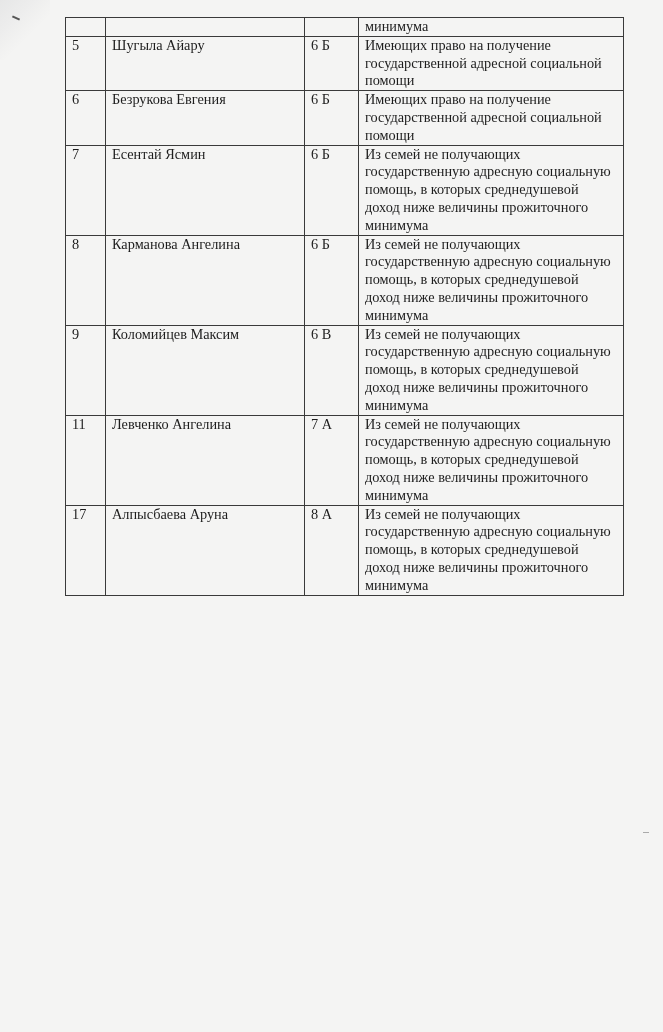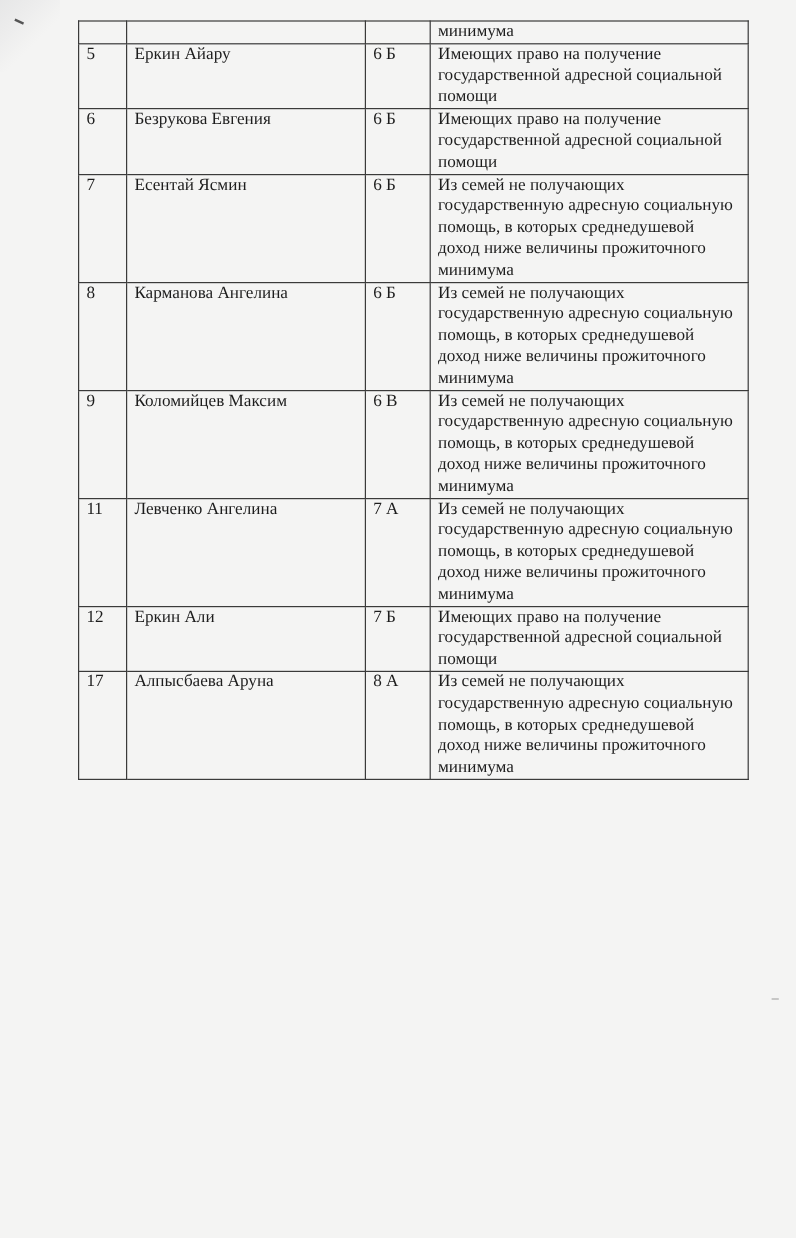--- a/index.html
+++ b/index.html
@@ -84,21 +84,21 @@
     <tr class="continuation">
       <td class="num"></td>
       <td class="name"></td>
       <td class="cls"></td>
       <td class="cat">
         <span class="cat-line">минимума</span>
       </td>
     </tr>
   <tr>
         <td class="num">5</td>
-        <td class="name">Еркин Айару</td>
+        <td class="name">Шугыла Айару</td>
         <td class="cls">6 Б</td>
         <td class="cat">
           <span class="cat-line">Имеющих право на получение</span>
           <span class="cat-line">государственной адресной социальной</span>
           <span class="cat-line">помощи</span>
         </td>
       </tr>
       <tr>
         <td class="num">6</td>
         <td class="name">Безрукова Евгения</td>
@@ -151,30 +151,20 @@
         <td class="cls">7 А</td>
         <td class="cat">
           <span class="cat-line">Из семей не получающих</span>
           <span class="cat-line">государственную адресную социальную</span>
           <span class="cat-line">помощь, в которых среднедушевой</span>
           <span class="cat-line">доход ниже величины прожиточного</span>
           <span class="cat-line">минимума</span>
         </td>
       </tr>
       <tr>
-        <td class="num">12</td>
-        <td class="name">Еркин Али</td>
-        <td class="cls">7 Б</td>
-        <td class="cat">
-          <span class="cat-line">Имеющих право на получение</span>
-          <span class="cat-line">государственной адресной социальной</span>
-          <span class="cat-line">помощи</span>
-        </td>
-      </tr>
-      <tr>
         <td class="num">17</td>
         <td class="name">Алпысбаева Аруна</td>
         <td class="cls">8 А</td>
         <td class="cat">
           <span class="cat-line">Из семей не получающих</span>
           <span class="cat-line">государственную адресную социальную</span>
           <span class="cat-line">помощь, в которых среднедушевой</span>
           <span class="cat-line">доход ниже величины прожиточного</span>
           <span class="cat-line">минимума</span>
         </td>

